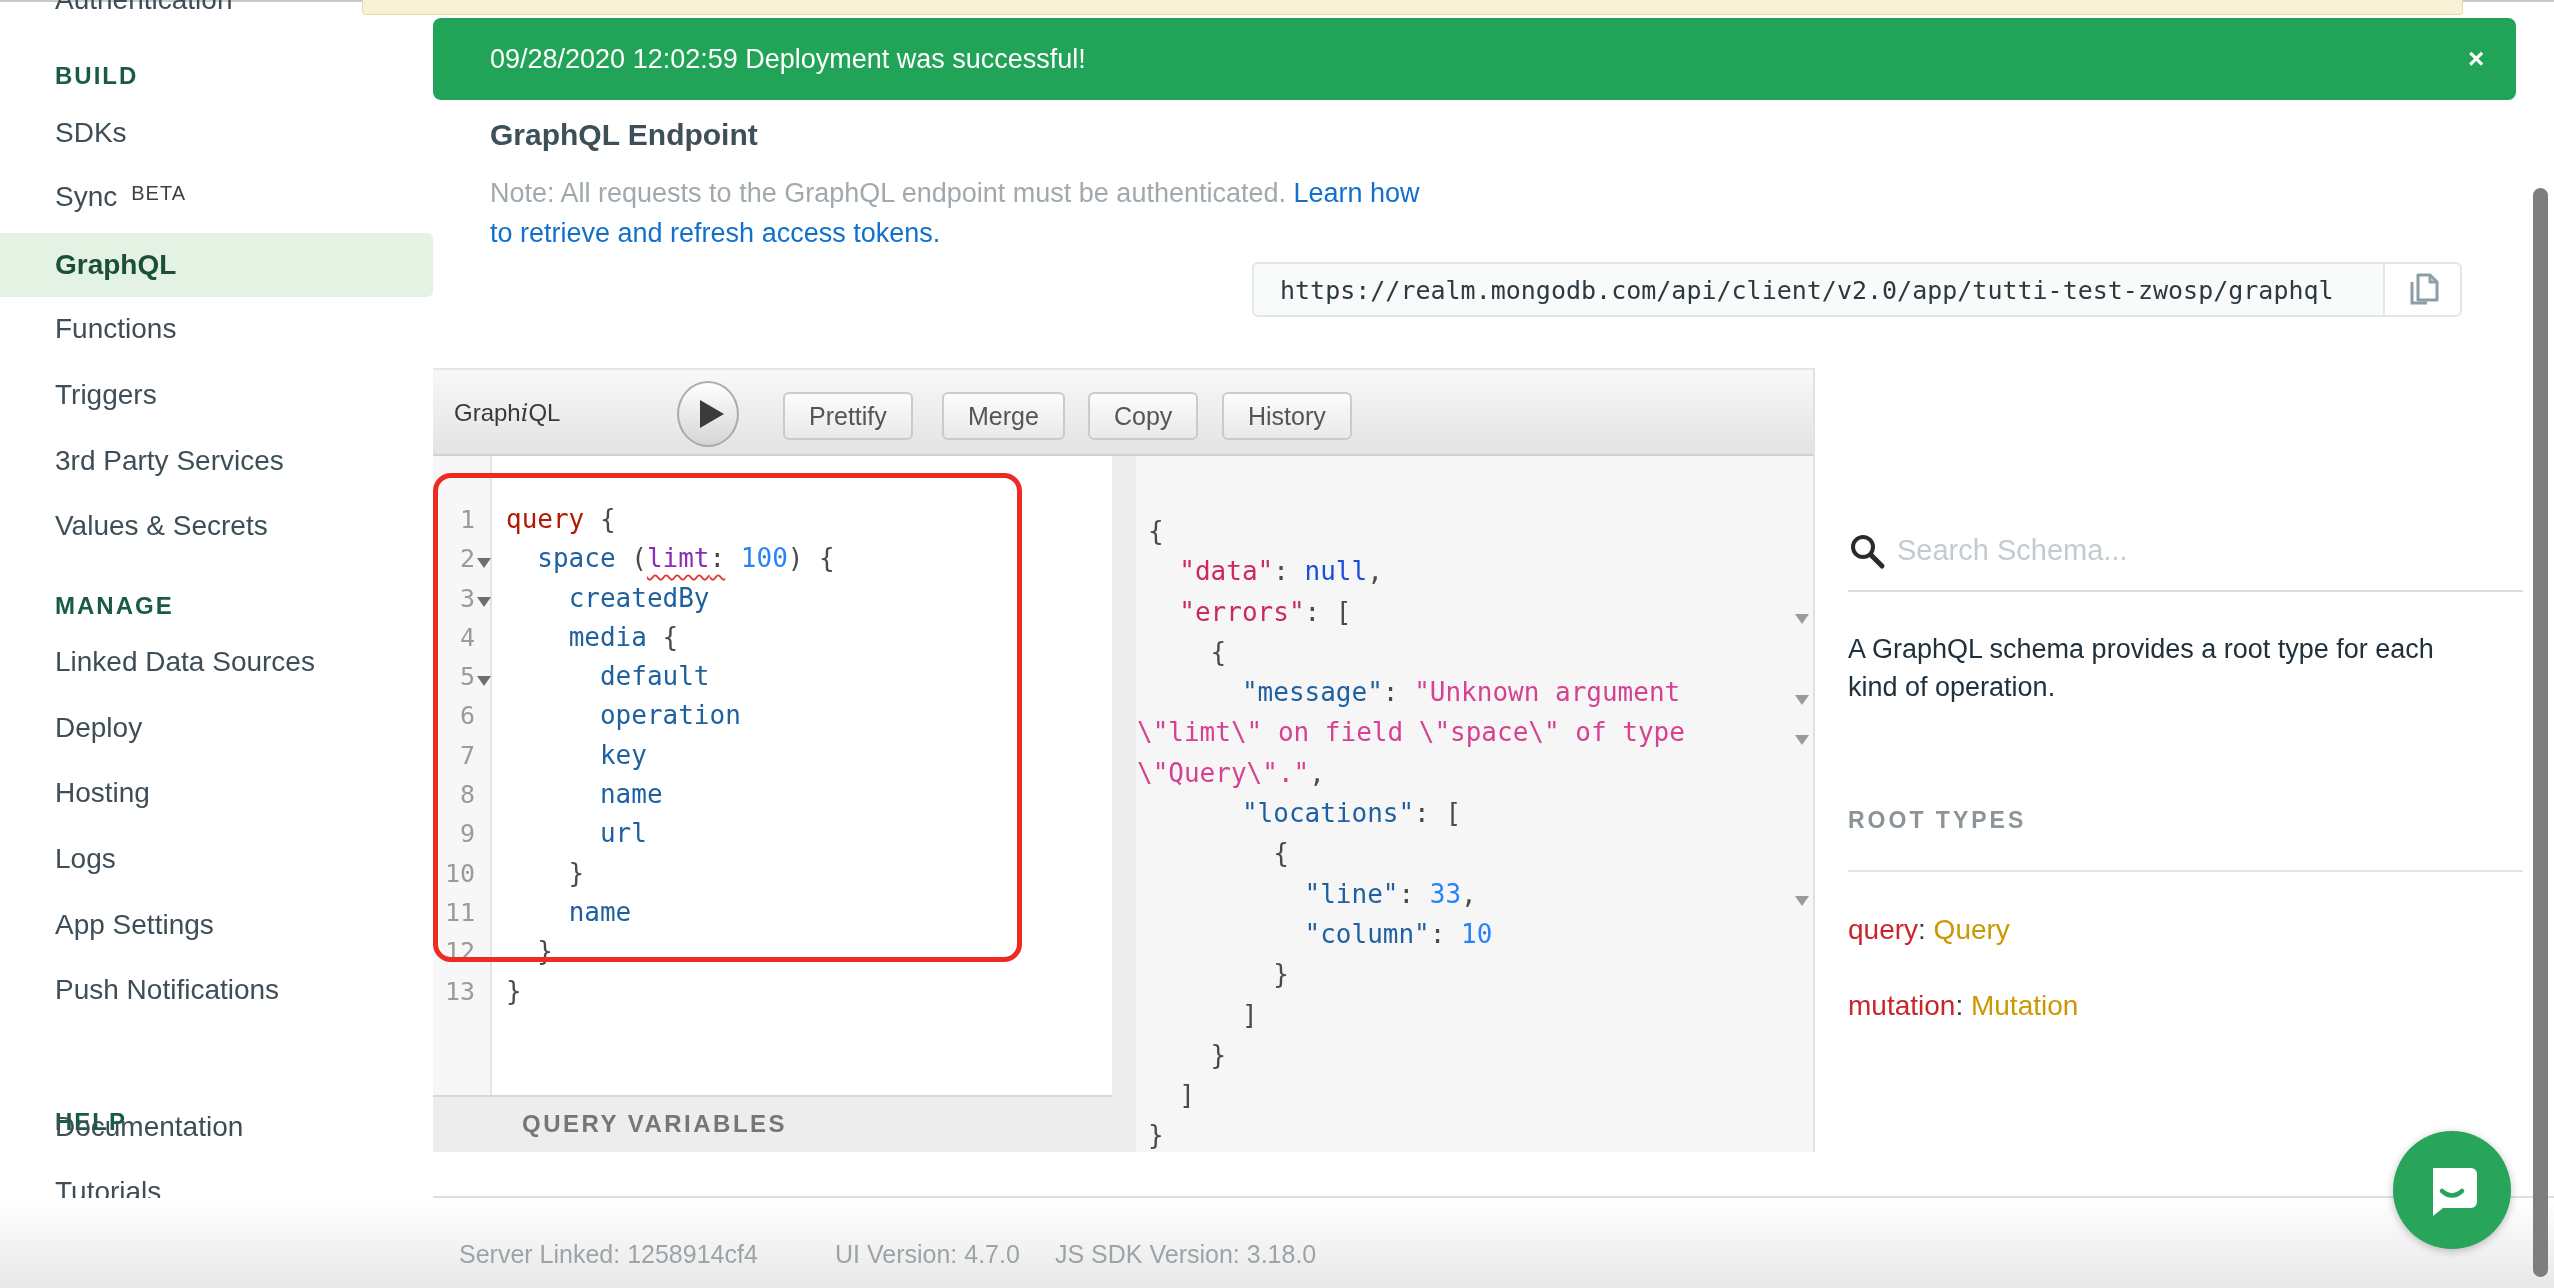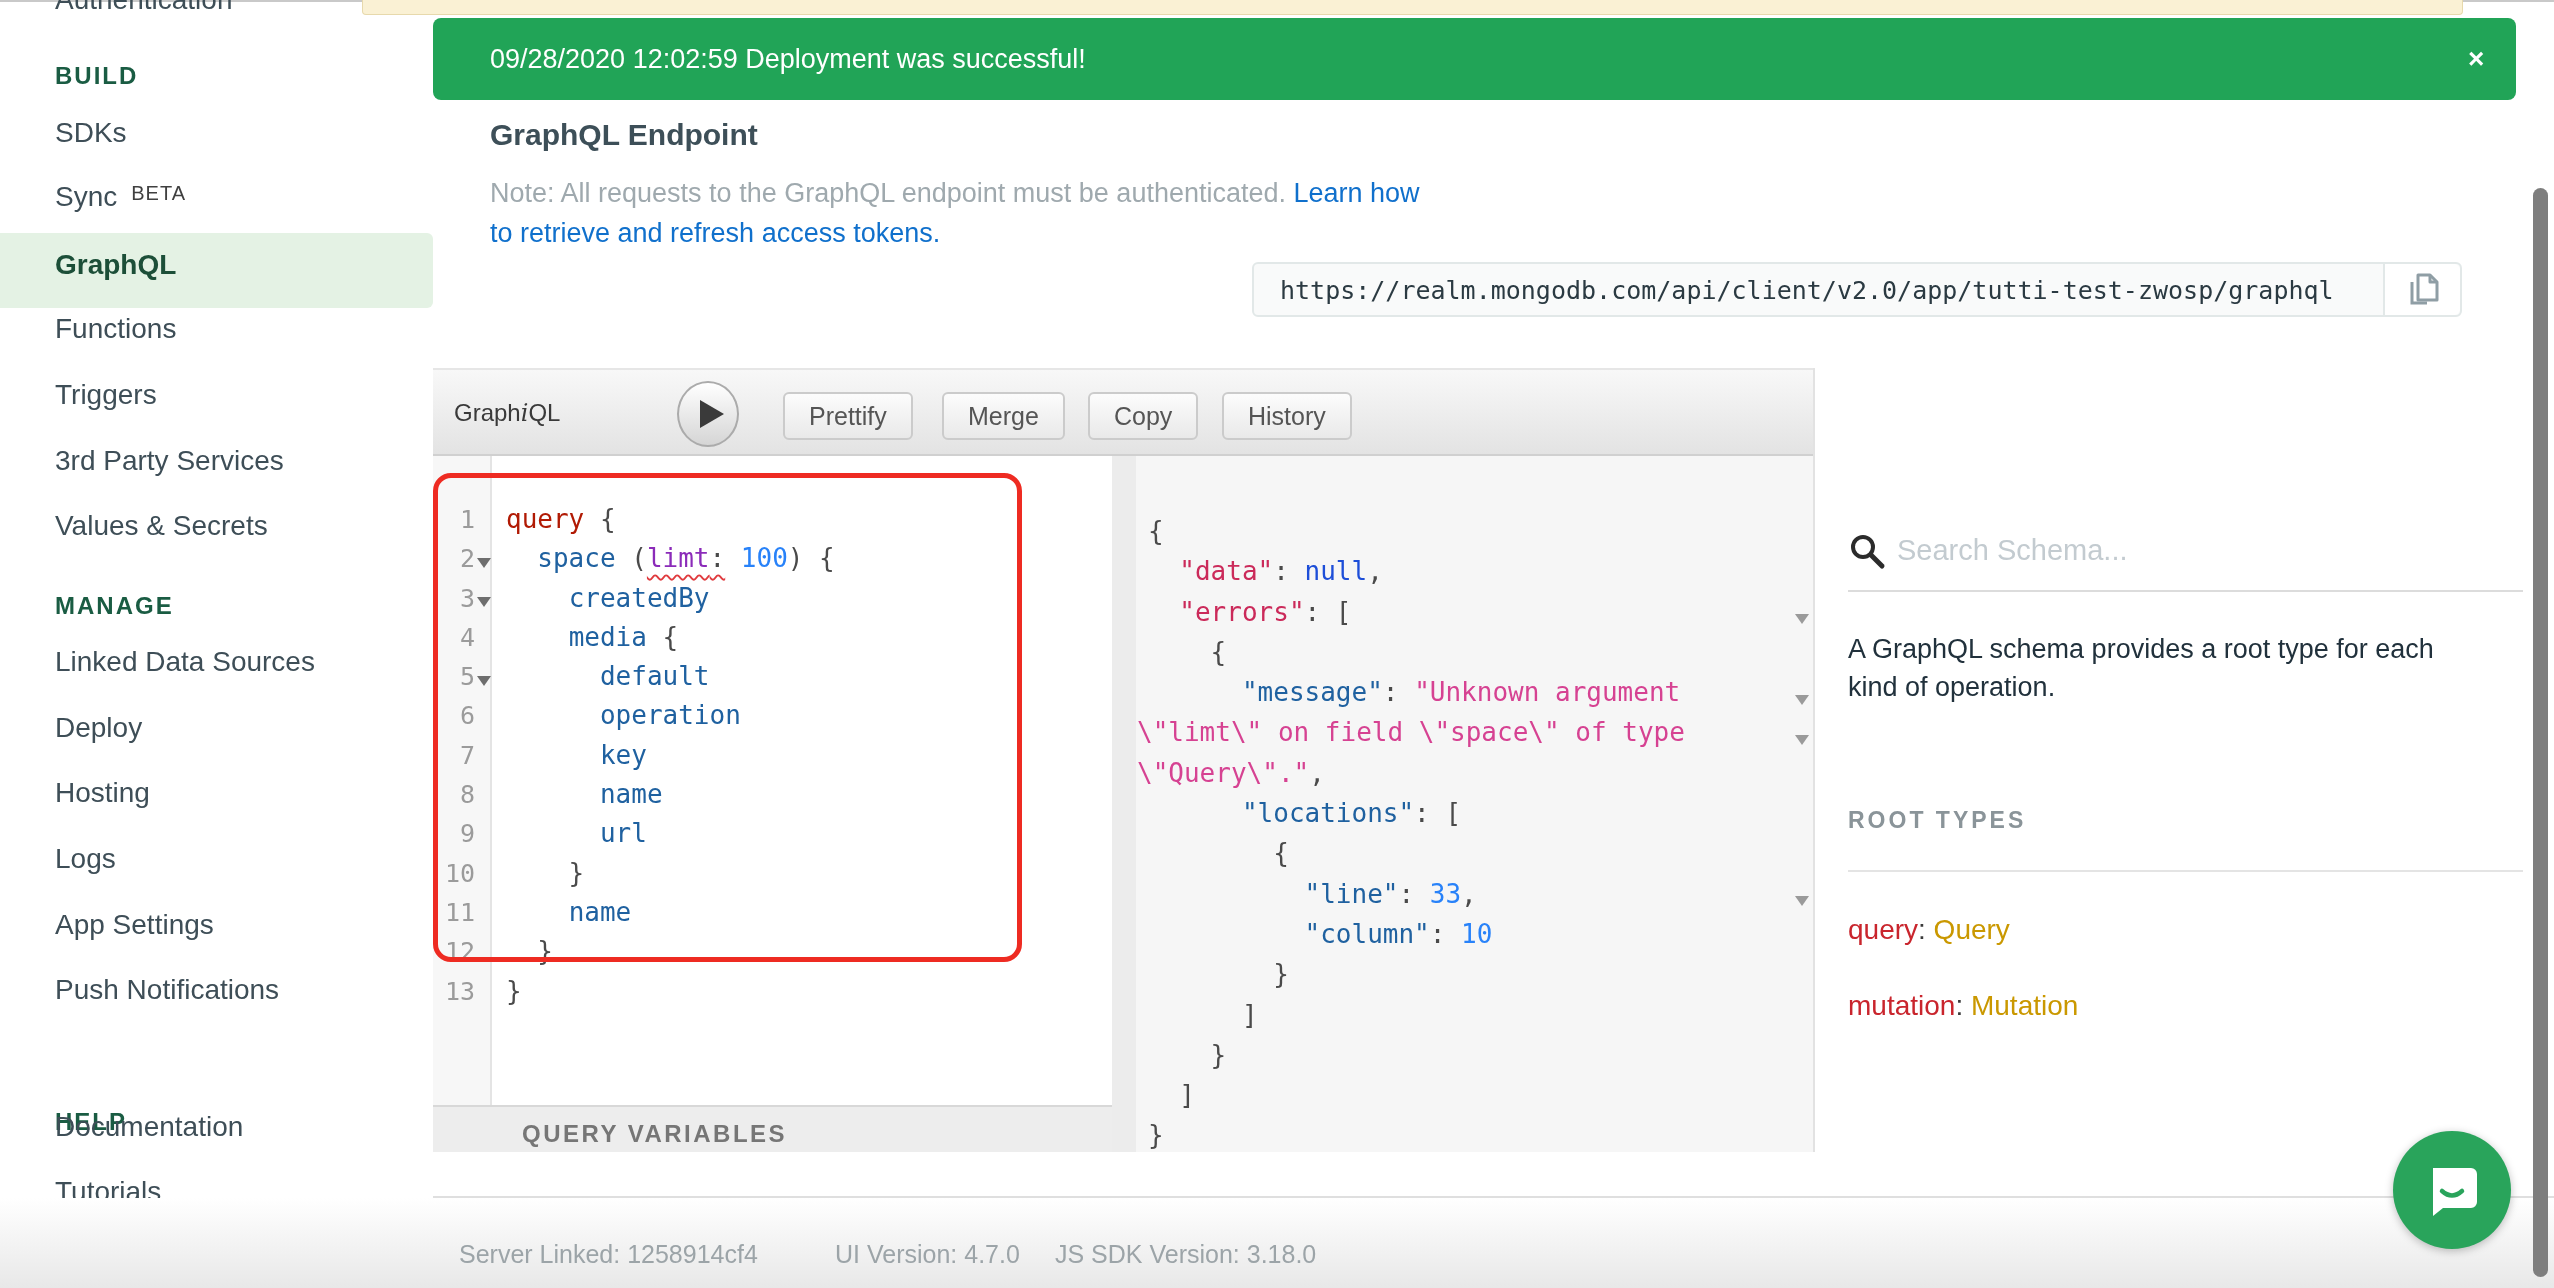--- a/index.html
+++ b/index.html
@@ -10,21 +10,21 @@
   .topline{left:0;top:0;width:2554px;height:2px;background:#c9c9c9;}
   .cream{left:362px;top:0;width:2101px;height:15px;background:#FAF1D4;border:1px solid #E7D9AC;border-top:none;border-radius:0 0 4px 4px;box-sizing:border-box;}
   
   .toast{left:433px;top:18px;width:2083px;height:82px;background:var(--success,#21A457);border-radius:8px;color:#fff;font-size:27px;line-height:82px;padding-left:57px;box-sizing:border-box;}
   .toast-close{position:absolute;left:2035px;top:0;font-size:28px;font-weight:bold;line-height:82px;cursor:pointer;}
   
   .sb-cut{left:55px;top:-16px;font-size:28px;color:#3E4E57;}
   .sb-head{left:55px;font-size:24px;font-weight:bold;color:#1A5C43;letter-spacing:2px;}
   .sb-item{left:55px;font-size:28px;color:#3E4E57;cursor:pointer;white-space:nowrap;}
   .sb-badge{font-size:20px;color:#404040;letter-spacing:1px;margin-left:14px;vertical-align:6px;}
-  .sb-active-bg{left:0;top:233px;width:433px;height:75px;background:#E4F2E4;border-radius:0 6px 6px 0;text-align:center;}
+  .sb-active-bg{left:0;top:233px;width:433px;height:64px;background:#E4F2E4;border-radius:0 6px 6px 0;text-align:center;}
   .sb-active-label{position:absolute;left:55px;top:0;line-height:64px;font-size:28px;font-weight:bold;color:#1C4F38;}
   .sb-mega{display:inline-block;margin-left:16px;vertical-align:-4px;}
   
   .gq-title{left:490px;top:118px;font-size:30px;font-weight:bold;color:#3D4F58;}
   .note1{left:490px;top:178px;font-size:27px;color:#9FA9AE;white-space:nowrap;}
   .note1 a, .note2{color:var(--link,#1070CC);text-decoration:none;cursor:pointer;}
   .note2{left:490px;top:218px;font-size:27px;white-space:nowrap;}
   .urlbox{left:1252px;top:262px;width:1210px;height:55px;background:#F9FAFA;border:2px solid #E2E8E8;border-radius:6px;box-sizing:border-box;}
   .urltext{position:absolute;left:26px;top:50%;transform:translateY(-50%);font-family:"DejaVu Sans Mono",monospace;font-size:25px;color:#2B3A42;white-space:nowrap;}
   .copyseg{position:absolute;right:0;top:0;width:77px;height:100%;background:#fff;border-left:2px solid #E2E8E8;border-radius:0 6px 6px 0;box-sizing:border-box;cursor:pointer;display:flex;align-items:center;justify-content:center;}
@@ -43,21 +43,21 @@
   .qnums div{height:39.3px;line-height:39.3px;}
   .codeln{height:39.3px;line-height:39.3px;white-space:pre;font-family:"DejaVu Sans Mono",monospace;font-size:26px;}
   .qcode{position:absolute;left:73px;top:44px;}
   .fold{position:absolute;width:0;height:0;border-left:7px solid transparent;border-right:7px solid transparent;border-top:10px solid #6E6E6E;}
   .rpane{position:absolute;left:679px;top:88px;width:701px;height:696px;background:#F6F6F6;overflow:hidden;}
   .rgutter{position:absolute;left:0;top:0;width:24px;height:100%;background:#ECECEC;}
   .rcode{position:absolute;left:24px;top:55px;width:660px;}
   .rcode .codeln{height:40.3px;line-height:40.3px;padding-left:12px;}
   .rcode .codeln.wrap{padding-left:1px;}
   .rfold{border-top-color:#9A9A9A;}
-  .varbar{position:absolute;left:0;bottom:0;width:679px;height:47px;background:#EDEDED;border-top:2px solid #D8D8D8;box-sizing:border-box;}
+  .varbar{position:absolute;left:0;bottom:0;width:679px;height:57px;background:#EDEDED;border-top:2px solid #D8D8D8;box-sizing:border-box;}
   .varbar span{position:absolute;left:89px;top:0;line-height:53px;font-size:24px;font-weight:bold;color:#767676;letter-spacing:2.5px;}
   
   .tk-kw{color:#B11A04;} .tk-prop{color:#1F61A0;} .tk-arg{color:#8B2BB9;} .tk-num{color:#2882F9;}
   .tk-p{color:#4A4A4A;} .tk-key1{color:#CB2A5A;} .tk-key2{color:#1F61A0;} .tk-str{color:#D64292;} .tk-null{color:#1d4ed8;}
   .squig{text-decoration:underline;text-decoration-style:wavy;text-decoration-color:#E03A3E;text-decoration-thickness:2px;text-underline-offset:7px;}
   
   .redbox{left:433px;top:473px;width:589px;height:489px;border:5px solid var(--annotation,#EE2B22);border-radius:18px;box-sizing:border-box;pointer-events:none;z-index:20;}
   
   .docs{left:1813px;top:368px;width:741px;height:784px;background:#fff;border-left:2px solid #E2E2E2;box-sizing:border-box;}
   .docs-head{position:absolute;left:0;top:0;width:100%;height:88px;border-bottom:2px solid #E0E0E0;box-sizing:border-box;text-align:center;}

